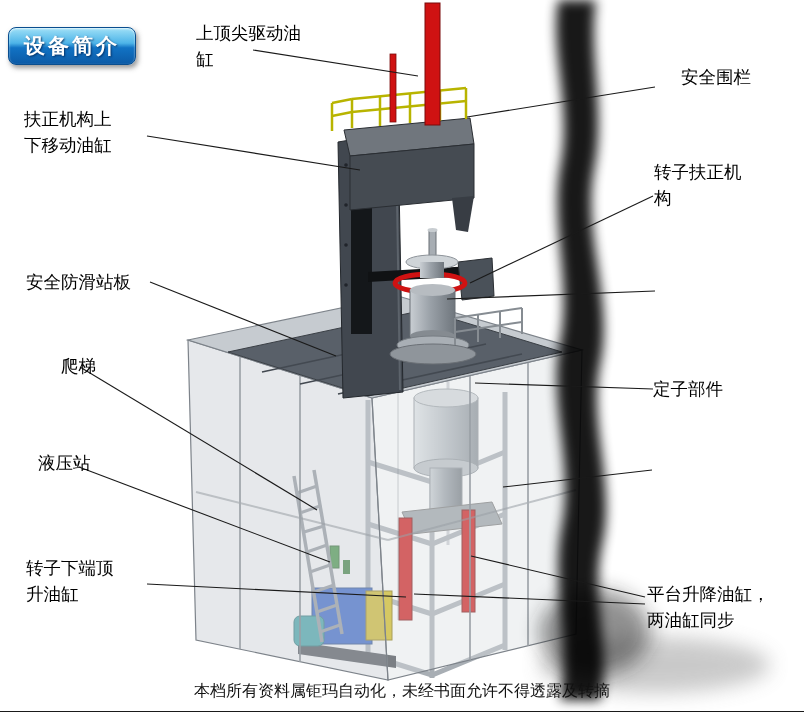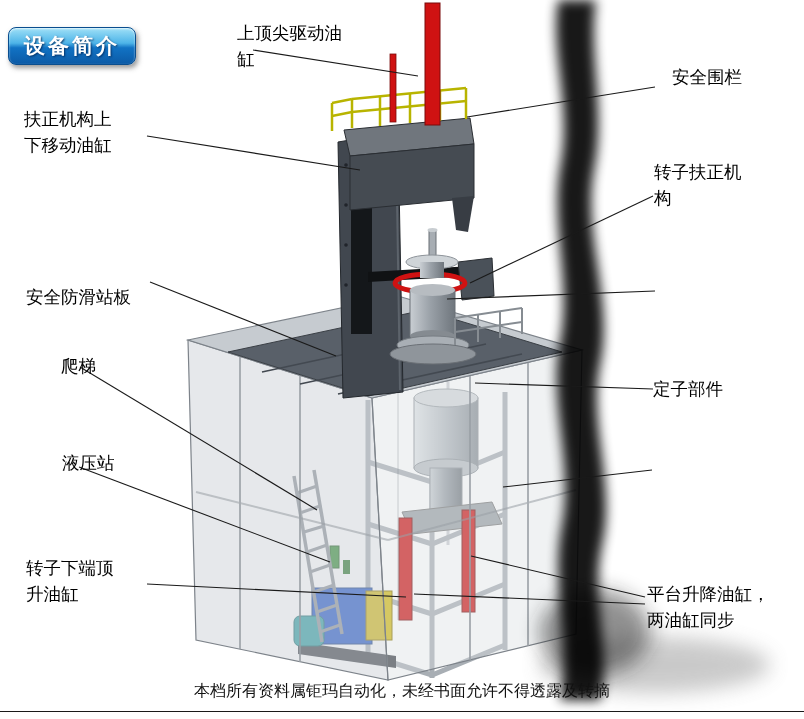--- a/index.html
+++ b/index.html
@@ -5,29 +5,29 @@
   html,body{margin:0;padding:0;background:#fff;}
   #stage{
     position:relative;width:804px;height:719px;background:#ffffff;overflow:hidden;
     font-family:"Liberation Serif",serif;
   }
   #machine-svg{position:absolute;left:0;top:0;width:804px;height:719px;}
   .lbl{
     position:absolute;font-family:"Liberation Serif",serif;font-size:17.5px;
     line-height:1.5;color:#000;word-break:break-all;
   }
-  #lbl-1{left:196px;top:20px;width:118px;margin-left:41px;}
-  #lbl-2{left:657px;top:64px;width:100px;text-align:center;}
+  #lbl-1{left:196px;top:20px;width:118px;}
+  #lbl-2{left:681px;top:64px;width:100px;}
   #lbl-3{left:24px;top:106px;width:92px;}
   #lbl-4{left:654px;top:159px;width:96px;}
-  #lbl-5{left:26px;top:284px;width:130px;}
+  #lbl-5{left:26px;top:269px;width:130px;}
   #lbl-6{left:657px;top:279px;width:90px;}
   #lbl-7{left:61px;top:353px;width:60px;}
   #lbl-8{left:653px;top:376px;width:90px;}
-  #lbl-9{left:38px;top:450px;width:80px;margin-left:24px;}
+  #lbl-9{left:38px;top:450px;width:80px;}
   #lbl-10{left:653px;top:449px;width:96px;}
   #lbl-11{left:26px;top:555px;width:92px;}
   #lbl-12{left:647px;top:581px;width:130px;}
   #badge{
     position:absolute;left:8px;top:27px;width:126px;height:36px;
     line-height:36px;text-align:center;
     font-size:21px;font-weight:bold;letter-spacing:3px;color:#fff;
     background:linear-gradient(180deg,#9fe0f7 0%,#4db4e8 42%,#1173c4 55%,#0c5aa6 100%);
     border:1px solid #0a4e8f;border-radius:8px;
     box-shadow:2px 3px 5px rgba(70,70,70,.55), inset 0 1px 2px rgba(255,255,255,.75);

